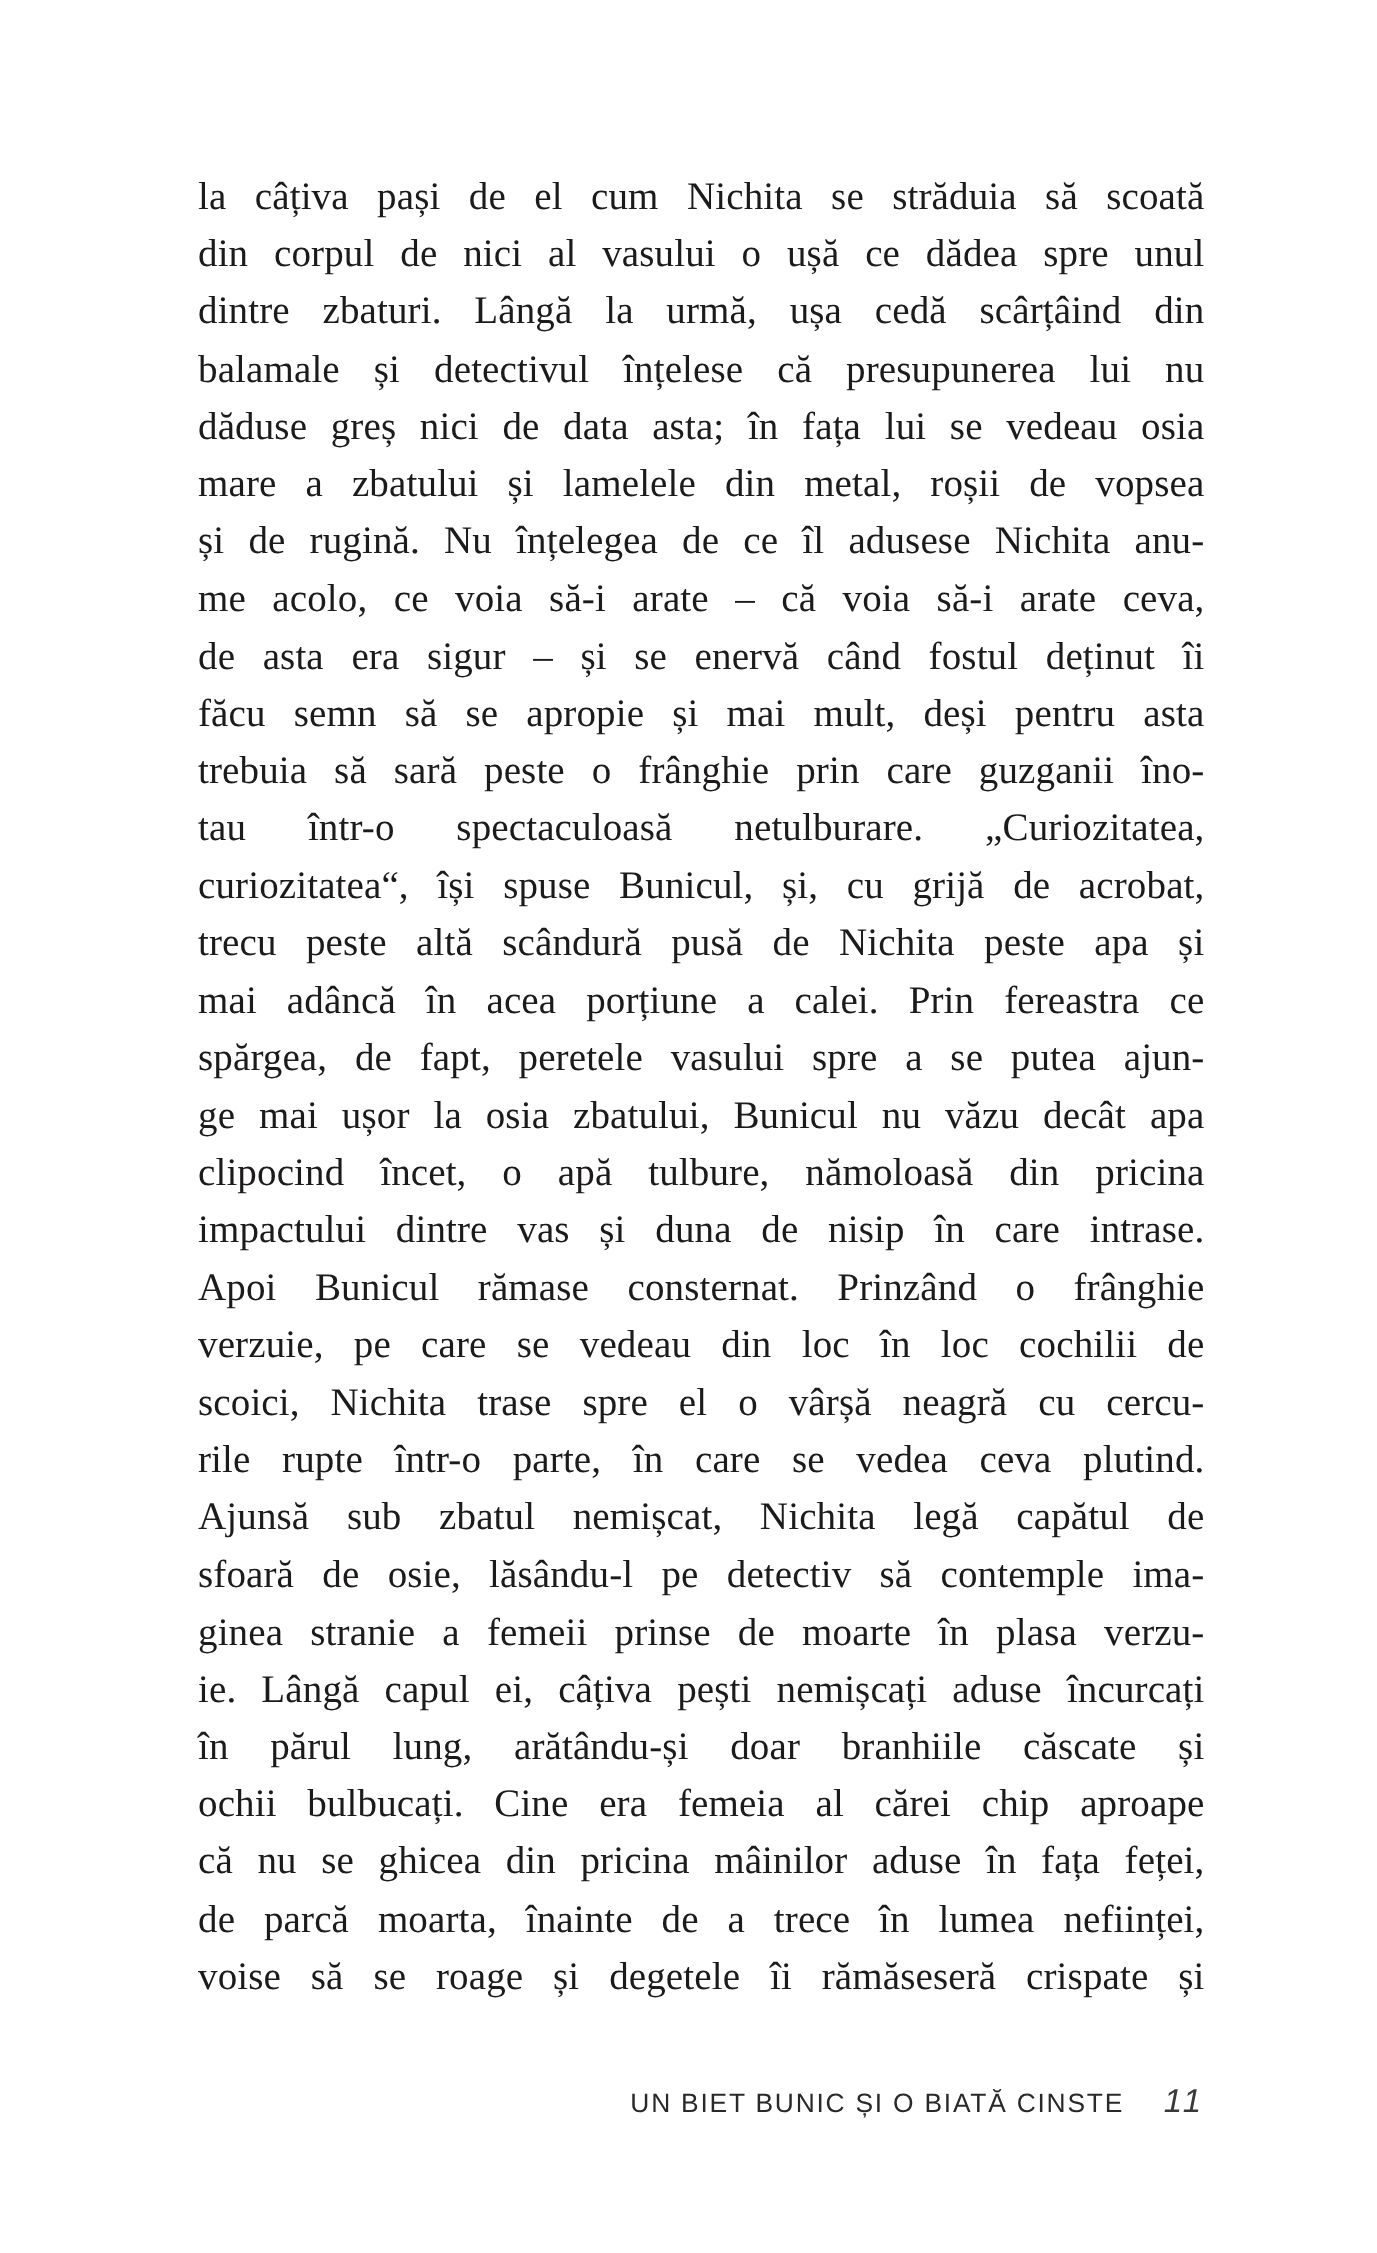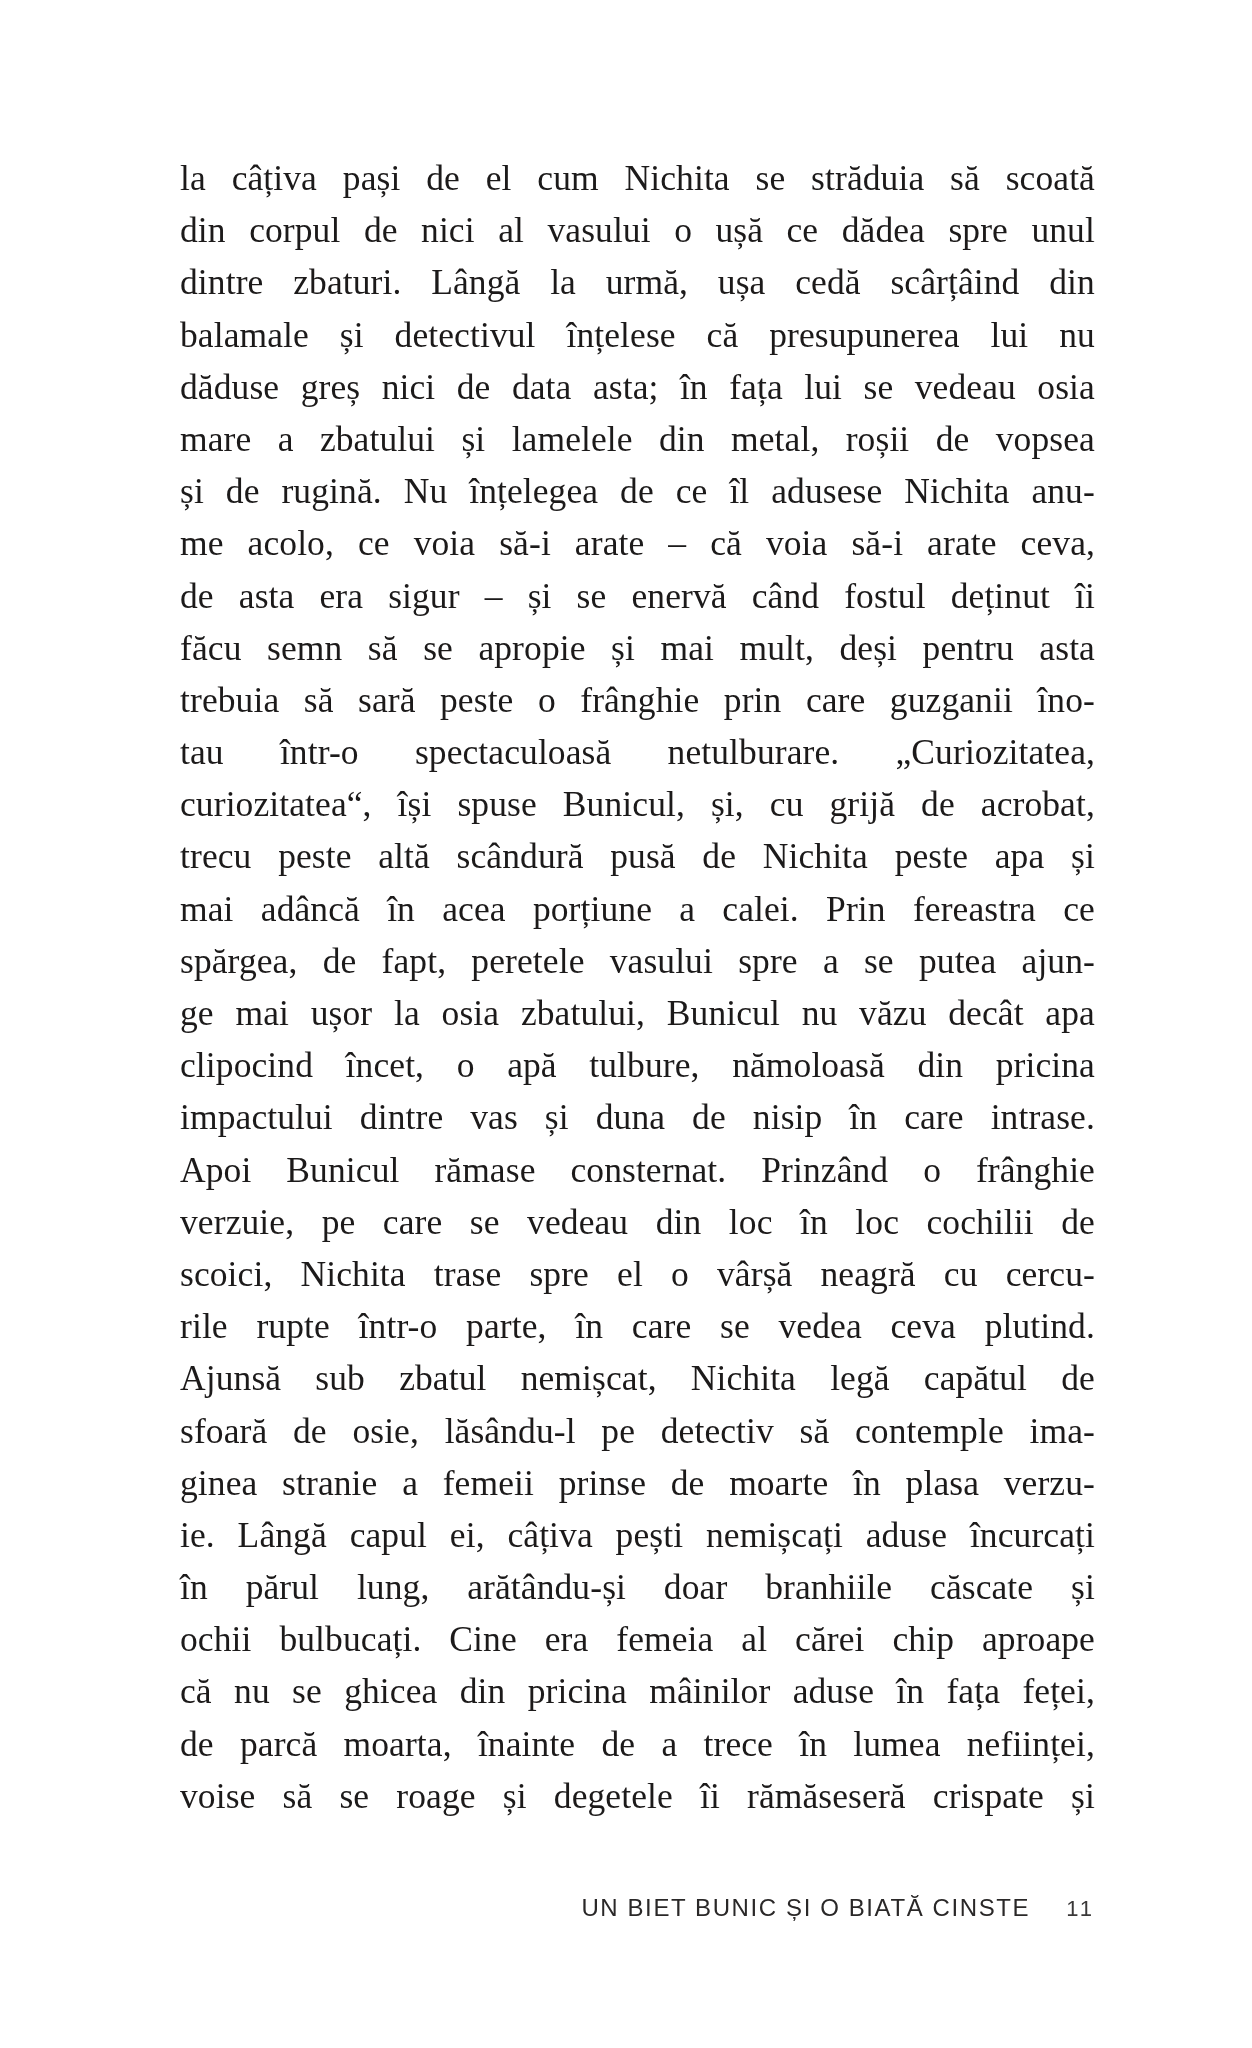--- a/index.html
+++ b/index.html
@@ -63,24 +63,25 @@
     font-weight: 400;
   }
 
   .footer-gap {
     display: inline-block;
     width: 36px;
   }
 
   .footer-pagenum {
     font-family: "Liberation Sans", "DejaVu Sans", sans-serif;
-    font-size: 22px;
+    font-size: 30px;
     letter-spacing: 3px;
     color: #3a3838;
     font-weight: 300;
+    font-style: italic;
   }
 </style>
 </head>
 <body>
 
 <div class="page">
 
   <div class="text-block">
       <div class="body-line justify">
         <span>la</span>

